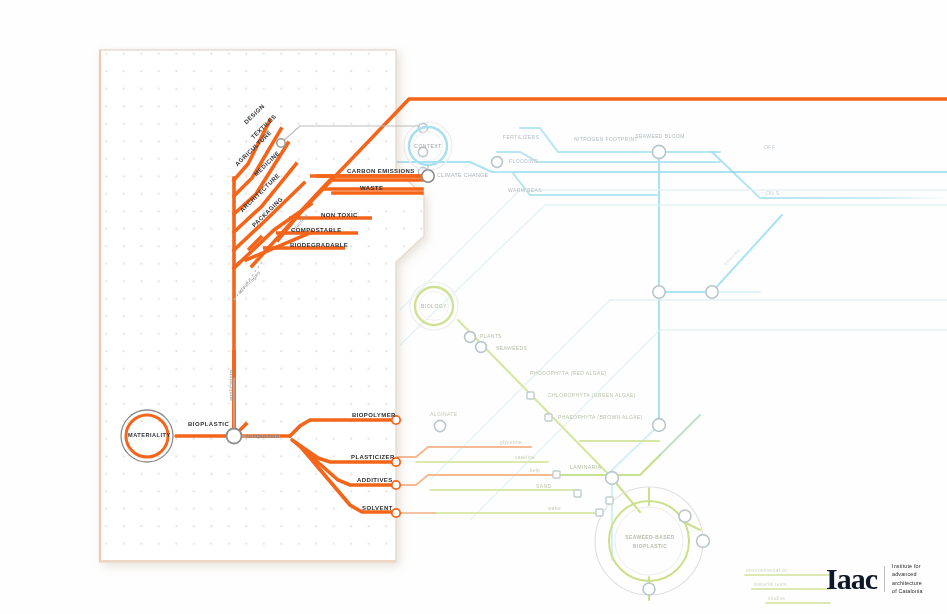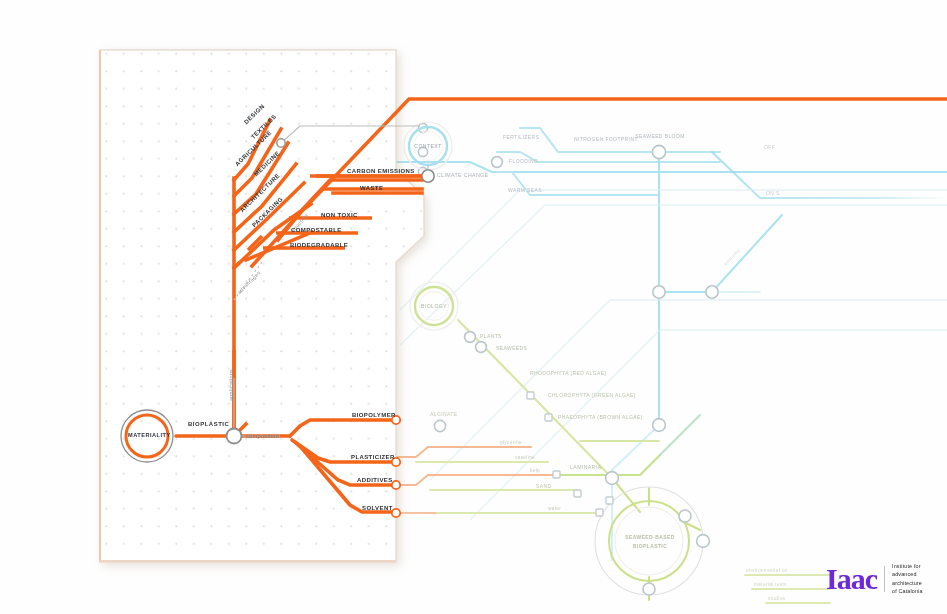--- a/index.html
+++ b/index.html
@@ -3,21 +3,21 @@
 <meta charset="utf-8">
 <style>
   html,body{margin:0;padding:0;background:#ffffff;}
   body{width:947px;height:614px;overflow:hidden;
        font-family:"Liberation Sans","DejaVu Sans",sans-serif;}
   #stage{position:relative;width:947px;height:614px;background:#fefefe;}
   #stage svg{position:absolute;left:0;top:0;}
   .lbl{position:absolute;white-space:nowrap;pointer-events:none;}
   .logo-wrap{position:absolute;left:826px;top:562px;display:flex;align-items:center;gap:7px;}
   .logo-mark{font-family:"Liberation Serif","DejaVu Serif",serif;font-weight:bold;
-             font-size:30px;letter-spacing:-1px;color:#6d28d9;line-height:1;text-align:center;}
+             font-size:30px;letter-spacing:-1px;color:#0f172a;line-height:1;text-align:center;}
   .logo-div{width:1px;height:26px;background:#bdbdbd;}
   .logo-txt{font-size:5.4px;line-height:1.55;color:#2b2b2b;letter-spacing:.15px;}
 </style>
 </head>
 <body>
 
 <div id="stage">
 
   <svg width="947" height="614">
     <defs>

